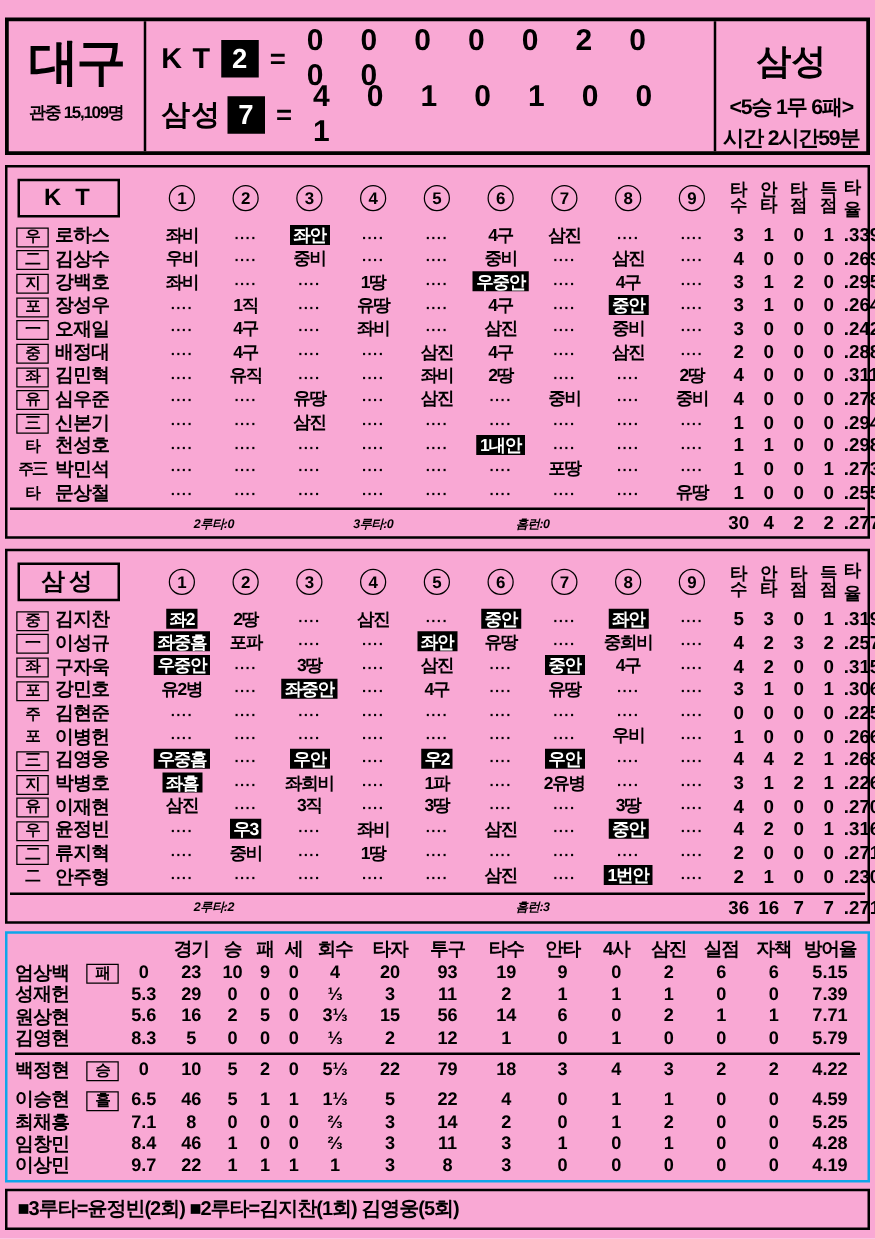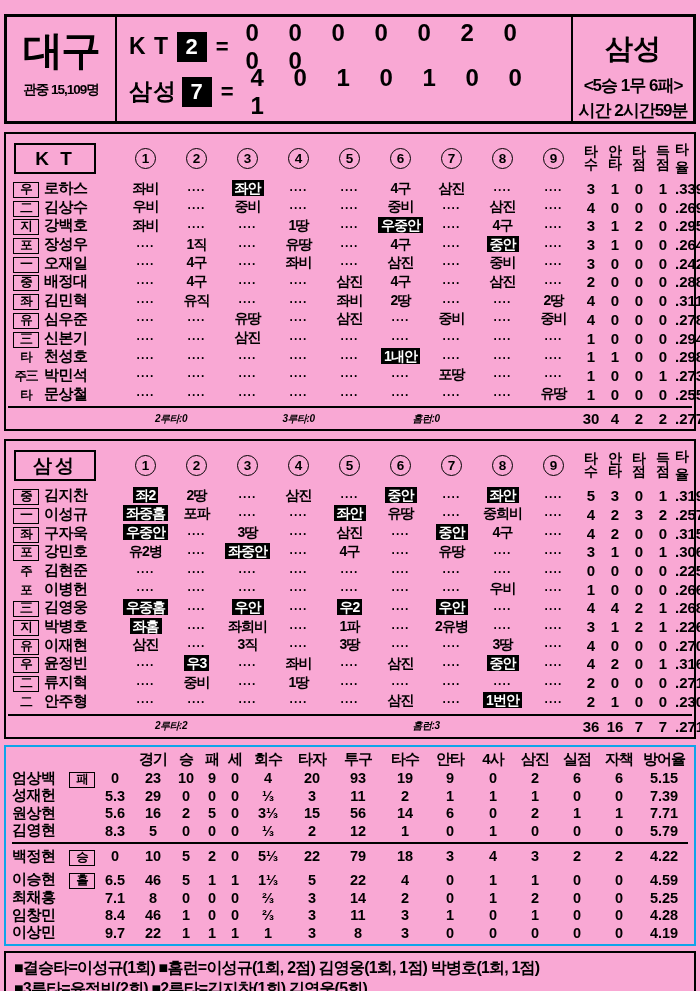--- a/index.html
+++ b/index.html
@@ -805,17 +805,16 @@
           <div class="pv">0</div>
           <div class="pv">0</div>
           <div class="pv">0</div>
           <div class="pv">0</div>
           <div class="pv">4.19</div>
         </div>
       </div>
     </div>
 
   <div class="notes">
-    <div>■결승타=이성규(1회) ■홈런=이성규(1회, 2점) 김영웅(1회, 1점) 박병호(1회, 1점)</div>
     <div>■3루타=윤정빈(2회) ■2루타=김지찬(1회) 김영웅(5회)</div>
   </div>
 
 </div>
 
 </body></html>

